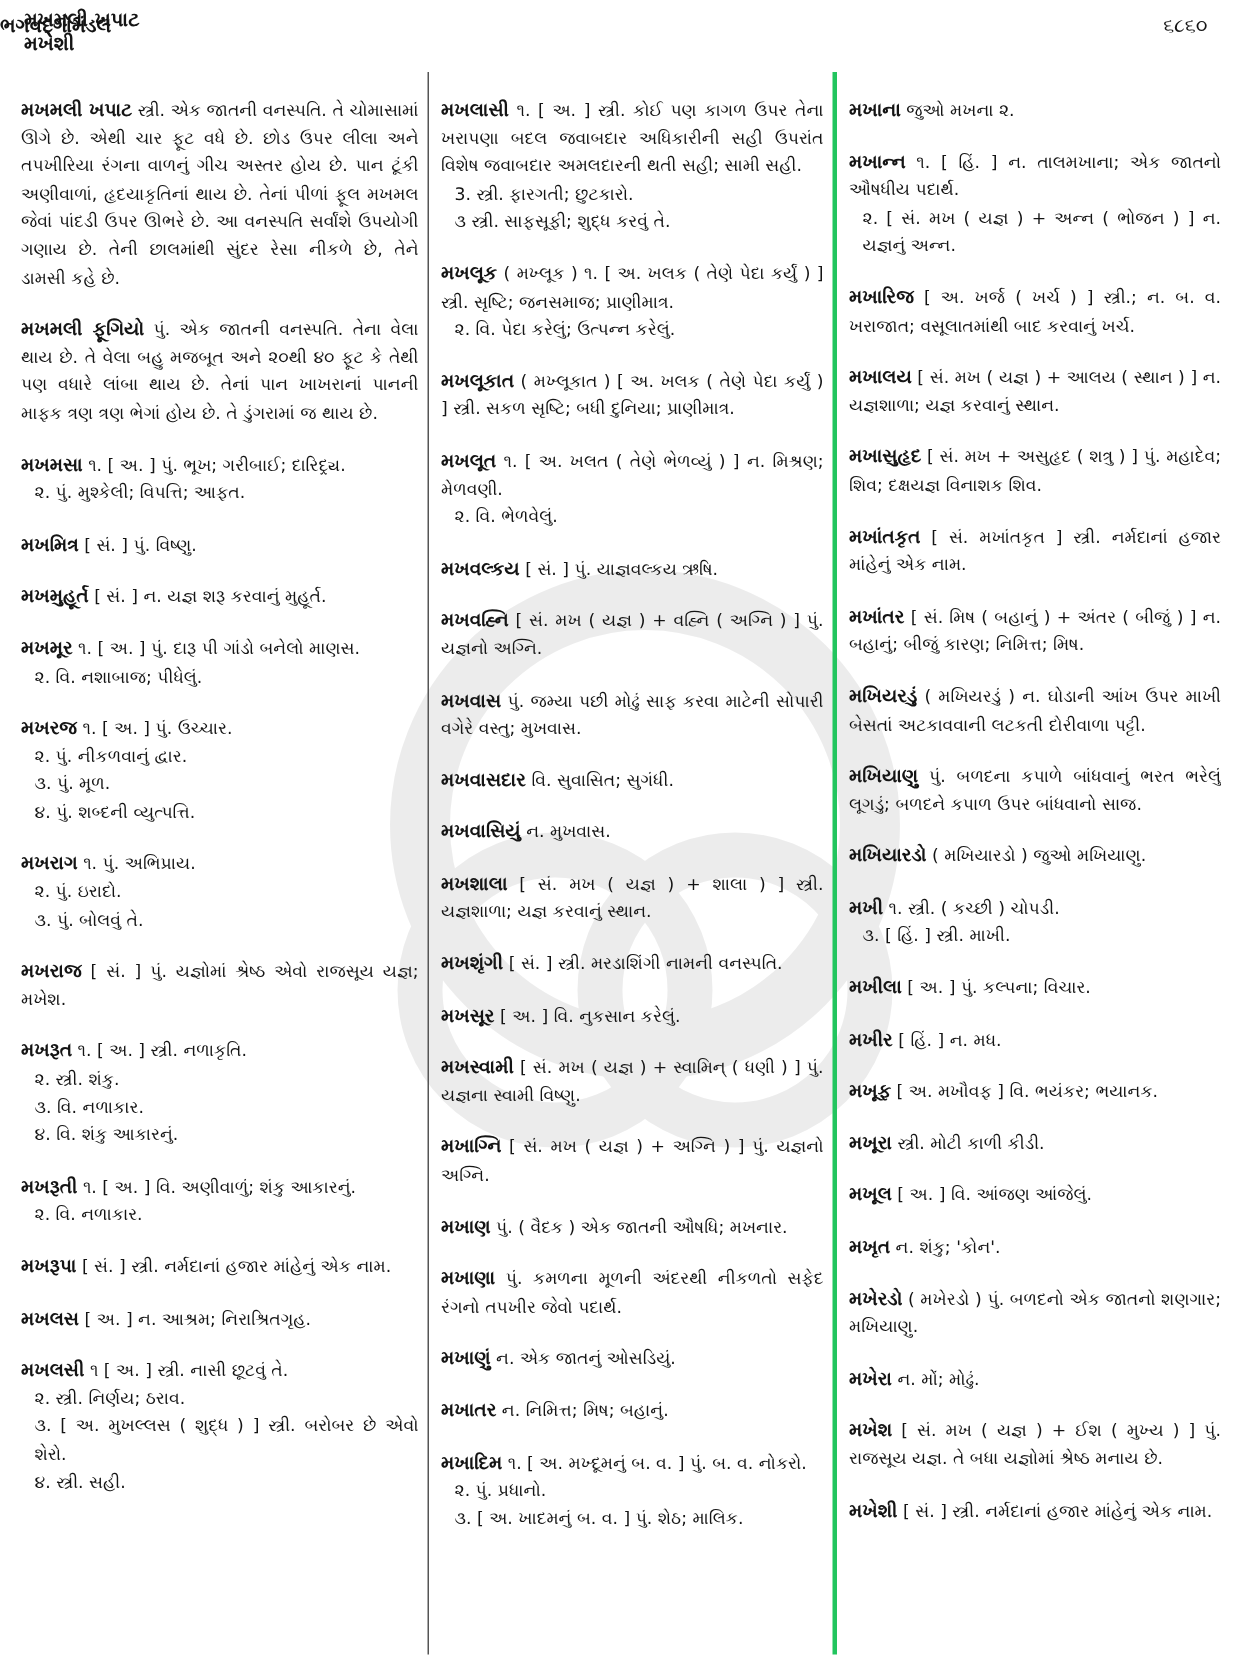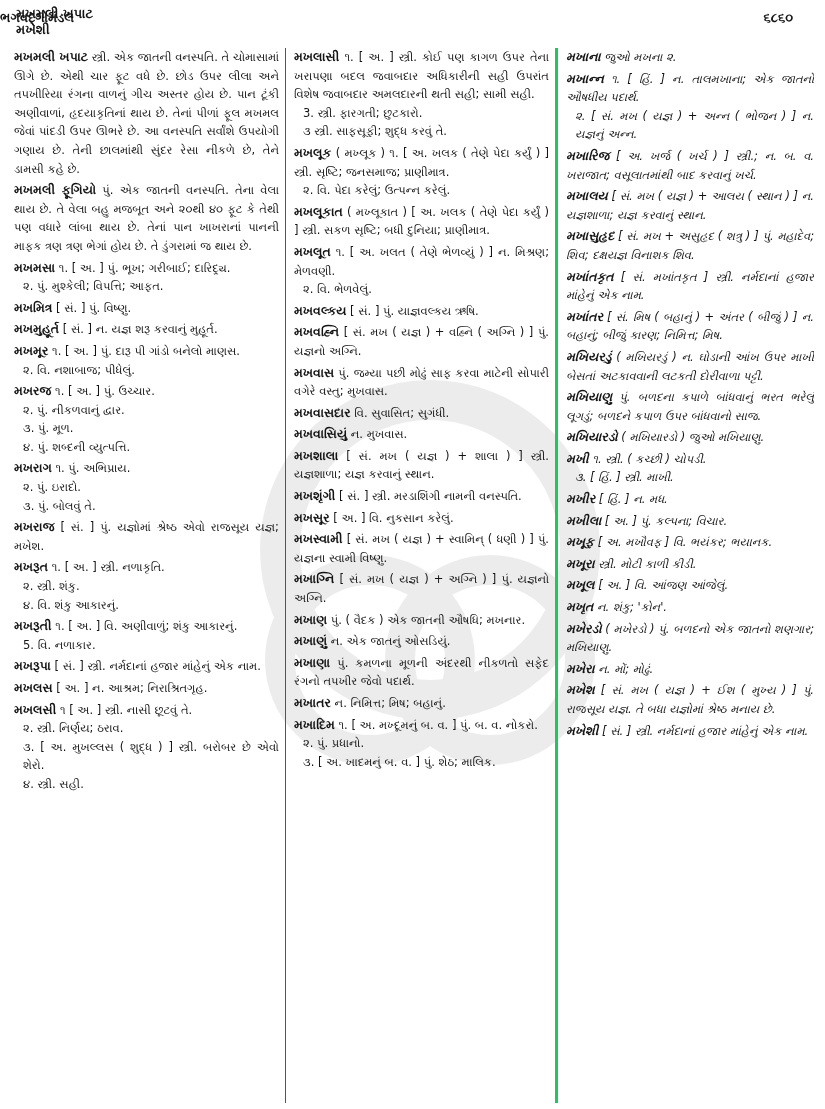--- a/index.html
+++ b/index.html
@@ -16,34 +16,34 @@
   .header {
     position:absolute; left:0; top:0; width:825px; height:50px;
   }
   .guide-words {
     position:absolute; left:16px; top:6px; font-weight:bold; font-size:13px; line-height:16px;
   }
   .running-title {
     position:absolute; left:0; width:801px; top:10px; text-align:left; font-weight:bold; font-size:13px;
   }
   .page-number {
-    position:absolute; right:32px; top:10px; font-weight:bold; font-size:13px;
+    position:absolute; right:20px; top:10px; font-weight:normal; font-size:13px;
   }
   .columns {
     position:absolute; top:48px; left:14px; width:800px; height:1055px;
     display:flex;
   }
   .col {
     height:100%; overflow:hidden; box-sizing:border-box;
     font-size:11.5px; line-height:18.6px;
   }
   .col1 { width:272px; padding-right:6px; border-right:1px solid #555; }
   .col2 { width:272px; padding:0 6px 0 8px; border-right:3px solid #22c55e; }
-  .col3 { width:256px; padding-left:8px;font-style:italic; }
-  .entry { margin:0 0 3px 0; text-align:justify; }
+  .col3 { width:256px; padding-left:8px; }
+  .entry { margin:16px 0 3px 0; text-align:justify; }
   .hw { font-weight:bold; font-size:12.5px; }
   .sub { display:block; padding-left:9px; }
 </style>
 </head>
 <body>
 
 <svg class="watermark" viewBox="0 0 360 480">
   <circle cx="180" cy="220" r="150" fill="none" stroke="#000" stroke-width="40"></circle>
   <circle cx="120" cy="330" r="90" fill="none" stroke="#000" stroke-width="30"></circle>
   <circle cx="240" cy="330" r="90" fill="none" stroke="#000" stroke-width="30"></circle>
@@ -62,61 +62,61 @@
   <div class="col col1">
       <div class="entry"><span class="hw">મખમલી ખપાટ</span> <span>સ્ત્રી. એક જાતની વનસ્પતિ. તે ચોમાસામાં ઊગે છે. એથી ચાર ફૂટ વધે છે. છોડ ઉપર લીલા અને તપખીરિયા રંગના વાળનું ગીચ અસ્તર હોય છે. પાન ટૂંકી અણીવાળાં, હૃદયાકૃતિનાં થાય છે. તેનાં પીળાં ફૂલ મખમલ જેવાં પાંદડી ઉપર ઊભરે છે. આ વનસ્પતિ સર્વાંશે ઉપયોગી ગણાય છે. તેની છાલમાંથી સુંદર રેસા નીકળે છે, તેને ડામસી કહે છે.</span></div>
       <div class="entry"><span class="hw">મખમલી ફૂગિયો</span> <span>પું. એક જાતની વનસ્પતિ. તેના વેલા થાય છે. તે વેલા બહુ મજબૂત અને ૨૦થી ૪૦ ફૂટ કે તેથી પણ વધારે લાંબા થાય છે. તેનાં પાન ખાખરાનાં પાનની માફક ત્રણ ત્રણ ભેગાં હોય છે. તે ડુંગરામાં જ થાય છે.</span></div>
       <div class="entry"><span class="hw">મખમસા</span> <span>૧. [ અ. ] પું. ભૂખ; ગરીબાઈ; દારિદ્ર્ય.</span><span class="sub">૨. પું. મુશ્કેલી; વિપત્તિ; આફત.</span></div>
       <div class="entry"><span class="hw">મખમિત્ર</span> <span>[ સં. ] પું. વિષ્ણુ.</span></div>
       <div class="entry"><span class="hw">મખમુહૂર્ત</span> <span>[ સં. ] ન. યજ્ઞ શરૂ કરવાનું મુહૂર્ત.</span></div>
       <div class="entry"><span class="hw">મખમૂર</span> <span>૧. [ અ. ] પું. દારૂ પી ગાંડો બનેલો માણસ.</span><span class="sub">૨. વિ. નશાબાજ; પીધેલું.</span></div>
       <div class="entry"><span class="hw">મખરજ</span> <span>૧. [ અ. ] પું. ઉચ્ચાર.</span><span class="sub">૨. પું. નીકળવાનું દ્વાર.</span><span class="sub">૩. પું. મૂળ.</span><span class="sub">૪. પું. શબ્દની વ્યુત્પત્તિ.</span></div>
       <div class="entry"><span class="hw">મખરાગ</span> <span>૧. પું. અભિપ્રાય.</span><span class="sub">૨. પું. ઇરાદો.</span><span class="sub">૩. પું. બોલવું તે.</span></div>
       <div class="entry"><span class="hw">મખરાજ</span> <span>[ સં. ] પું. યજ્ઞોમાં શ્રેષ્ઠ એવો રાજસૂય યજ્ઞ; મખેશ.</span></div>
-      <div class="entry"><span class="hw">મખરૂત</span> <span>૧. [ અ. ] સ્ત્રી. નળાકૃતિ.</span><span class="sub">૨. સ્ત્રી. શંકુ.</span><span class="sub">૪. વિ. શંકુ આકારનું.</span></div>
-      <div class="entry"><span class="hw">મખરૂતી</span> <span>૧. [ અ. ] વિ. અણીવાળું; શંકુ આકારનું.</span><span class="sub">5. વિ. નળાકાર.</span></div>
+      <div class="entry"><span class="hw">મખરૂત</span> <span>૧. [ અ. ] સ્ત્રી. નળાકૃતિ.</span><span class="sub">૨. સ્ત્રી. શંકુ.</span><span class="sub">૩. વિ. નળાકાર.</span><span class="sub">૪. વિ. શંકુ આકારનું.</span></div>
+      <div class="entry"><span class="hw">મખરૂતી</span> <span>૧. [ અ. ] વિ. અણીવાળું; શંકુ આકારનું.</span><span class="sub">૨. વિ. નળાકાર.</span></div>
       <div class="entry"><span class="hw">મખરૂપા</span> <span>[ સં. ] સ્ત્રી. નર્મદાનાં હજાર માંહેનું એક નામ.</span></div>
       <div class="entry"><span class="hw">મખલસ</span> <span>[ અ. ] ન. આશ્રમ; નિરાશ્રિતગૃહ.</span></div>
       <div class="entry"><span class="hw">મખલસી</span> <span>૧ [ અ. ] સ્ત્રી. નાસી છૂટવું તે.</span><span class="sub">૨. સ્ત્રી. નિર્ણય; ઠરાવ.</span><span class="sub">૩. [ અ. મુખલ્લસ ( શુદ્ધ ) ] સ્ત્રી. બરોબર છે એવો શેરો.</span><span class="sub">૪. સ્ત્રી. સહી.</span></div>
     </div>
   <div class="col col2">
       <div class="entry"><span class="hw">મખલાસી</span> <span>૧. [ અ. ] સ્ત્રી. કોઈ પણ કાગળ ઉપર તેના ખરાપણા બદલ જવાબદાર અધિકારીની સહી ઉપરાંત વિશેષ જવાબદાર અમલદારની થતી સહી; સામી સહી.</span><span class="sub">3. સ્ત્રી. ફારગતી; છુટકારો.</span><span class="sub">૩ સ્ત્રી. સાફસૂફી; શુદ્ધ કરવું તે.</span></div>
       <div class="entry"><span class="hw">મખલૂક</span> <span>( મખ્લૂક ) ૧. [ અ. ખલક ( તેણે પેદા કર્યું ) ] સ્ત્રી. સૃષ્ટિ; જનસમાજ; પ્રાણીમાત્ર.</span><span class="sub">૨. વિ. પેદા કરેલું; ઉત્પન્ન કરેલું.</span></div>
       <div class="entry"><span class="hw">મખલૂકાત</span> <span>( મખ્લૂકાત ) [ અ. ખલક ( તેણે પેદા કર્યું ) ] સ્ત્રી. સકળ સૃષ્ટિ; બધી દુનિયા; પ્રાણીમાત્ર.</span></div>
       <div class="entry"><span class="hw">મખલૂત</span> <span>૧. [ અ. ખલત ( તેણે ભેળવ્યું ) ] ન. મિશ્રણ; મેળવણી.</span><span class="sub">૨. વિ. ભેળવેલું.</span></div>
       <div class="entry"><span class="hw">મખવલ્કય</span> <span>[ સં. ] પું. યાજ્ઞવલ્કય ઋષિ.</span></div>
       <div class="entry"><span class="hw">મખવહ્નિ</span> <span>[ સં. મખ ( યજ્ઞ ) + વહ્નિ ( અગ્નિ ) ] પું. યજ્ઞનો અગ્નિ.</span></div>
       <div class="entry"><span class="hw">મખવાસ</span> <span>પું. જમ્યા પછી મોઢું સાફ કરવા માટેની સોપારી વગેરે વસ્તુ; મુખવાસ.</span></div>
       <div class="entry"><span class="hw">મખવાસદાર</span> <span>વિ. સુવાસિત; સુગંધી.</span></div>
       <div class="entry"><span class="hw">મખવાસિયું</span> <span>ન. મુખવાસ.</span></div>
       <div class="entry"><span class="hw">મખશાલા</span> <span>[ સં. મખ ( યજ્ઞ ) + શાલા ) ] સ્ત્રી. યજ્ઞશાળા; યજ્ઞ કરવાનું સ્થાન.</span></div>
       <div class="entry"><span class="hw">મખશૃંગી</span> <span>[ સં. ] સ્ત્રી. મરડાશિંગી નામની વનસ્પતિ.</span></div>
       <div class="entry"><span class="hw">મખસૂર</span> <span>[ અ. ] વિ. નુકસાન કરેલું.</span></div>
       <div class="entry"><span class="hw">મખસ્વામી</span> <span>[ સં. મખ ( યજ્ઞ ) + સ્વામિન્ ( ધણી ) ] પું. યજ્ઞના સ્વામી વિષ્ણુ.</span></div>
       <div class="entry"><span class="hw">મખાગ્નિ</span> <span>[ સં. મખ ( યજ્ઞ ) + અગ્નિ ) ] પું. યજ્ઞનો અગ્નિ.</span></div>
       <div class="entry"><span class="hw">મખાણ</span> <span>પું. ( વૈદક ) એક જાતની ઔષધિ; મખનાર.</span></div>
+      <div class="entry"><span class="hw">મખાણા</span> <span>પું. કમળના મૂળની અંદરથી નીકળતો સફેદ રંગનો તપખીર જેવો પદાર્થ.</span></div>
       <div class="entry"><span class="hw">મખાણું</span> <span>ન. એક જાતનું ઓસડિયું.</span></div>
-      <div class="entry"><span class="hw">મખાણા</span> <span>પું. કમળના મૂળની અંદરથી નીકળતો સફેદ રંગનો તપખીર જેવો પદાર્થ.</span></div>
       <div class="entry"><span class="hw">મખાતર</span> <span>ન. નિમિત્ત; મિષ; બહાનું.</span></div>
       <div class="entry"><span class="hw">મખાદિમ</span> <span>૧. [ અ. મખ્દૂમનું બ. વ. ] પું. બ. વ. નોકરો.</span><span class="sub">૨. પું. પ્રધાનો.</span><span class="sub">૩. [ અ. ખાદમનું બ. વ. ] પું. શેઠ; માલિક.</span></div>
     </div>
   <div class="col col3">
       <div class="entry"><span class="hw">મખાના</span> <span>જુઓ મખના ૨.</span></div>
       <div class="entry"><span class="hw">મખાન્ન</span> <span>૧. [ હિં. ] ન. તાલમખાના; એક જાતનો ઔષધીય પદાર્થ.</span><span class="sub">૨. [ સં. મખ ( યજ્ઞ ) + અન્ન ( ભોજન ) ] ન. યજ્ઞનું અન્ન.</span></div>
       <div class="entry"><span class="hw">મખારિજ</span> <span>[ અ. ખર્જ ( ખર્ચ ) ] સ્ત્રી.; ન. બ. વ. ખરાજાત; વસૂલાતમાંથી બાદ કરવાનું ખર્ચ.</span></div>
       <div class="entry"><span class="hw">મખાલય</span> <span>[ સં. મખ ( યજ્ઞ ) + આલય ( સ્થાન ) ] ન. યજ્ઞશાળા; યજ્ઞ કરવાનું સ્થાન.</span></div>
       <div class="entry"><span class="hw">મખાસુહૃદ</span> <span>[ સં. મખ + અસુહૃદ ( શત્રુ ) ] પું. મહાદેવ; શિવ; દક્ષયજ્ઞ વિનાશક શિવ.</span></div>
       <div class="entry"><span class="hw">મખાંતકૃત</span> <span>[ સં. મખાંતકૃત ] સ્ત્રી. નર્મદાનાં હજાર માંહેનું એક નામ.</span></div>
       <div class="entry"><span class="hw">મખાંતર</span> <span>[ સં. મિષ ( બહાનું ) + અંતર ( બીજું ) ] ન. બહાનું; બીજું કારણ; નિમિત્ત; મિષ.</span></div>
       <div class="entry"><span class="hw">મખિયરડું</span> <span>( મખિયરડું ) ન. ઘોડાની આંખ ઉપર માખી બેસતાં અટકાવવાની લટકતી દોરીવાળા પટ્ટી.</span></div>
       <div class="entry"><span class="hw">મખિયાણુ</span> <span>પું. બળદના કપાળે બાંધવાનું ભરત ભરેલું લૂગડું; બળદને કપાળ ઉપર બાંધવાનો સાજ.</span></div>
       <div class="entry"><span class="hw">મખિયારડો</span> <span>( મખિયારડો ) જુઓ મખિયાણુ.</span></div>
       <div class="entry"><span class="hw">મખી</span> <span>૧. સ્ત્રી. ( કચ્છી ) ચોપડી.</span><span class="sub">૩. [ હિં. ] સ્ત્રી. માખી.</span></div>
+      <div class="entry"><span class="hw">મખીલા</span> <span>[ અ. ] પું. કલ્પના; વિચાર.</span></div>
       <div class="entry"><span class="hw">મખીર</span> <span>[ હિં. ] ન. મધ.</span></div>
-      <div class="entry"><span class="hw">મખીલા</span> <span>[ અ. ] પું. કલ્પના; વિચાર.</span></div>
       <div class="entry"><span class="hw">મખૂફ</span> <span>[ અ. મખૌવફ ] વિ. ભયંકર; ભયાનક.</span></div>
       <div class="entry"><span class="hw">મખૂરા</span> <span>સ્ત્રી. મોટી કાળી કીડી.</span></div>
       <div class="entry"><span class="hw">મખૂલ</span> <span>[ અ. ] વિ. આંજણ આંજેલું.</span></div>
       <div class="entry"><span class="hw">મખૃત</span> <span>ન. શંકુ; 'કોન'.</span></div>
       <div class="entry"><span class="hw">મખેરડો</span> <span>( મખેરડો ) પું. બળદનો એક જાતનો શણગાર; મખિયાણુ.</span></div>
       <div class="entry"><span class="hw">મખેરા</span> <span>ન. મોં; મોઢું.</span></div>
       <div class="entry"><span class="hw">મખેશ</span> <span>[ સં. મખ ( યજ્ઞ ) + ઈશ ( મુખ્ય ) ] પું. રાજસૂય યજ્ઞ. તે બધા યજ્ઞોમાં શ્રેષ્ઠ મનાય છે.</span></div>
       <div class="entry"><span class="hw">મખેશી</span> <span>[ સં. ] સ્ત્રી. નર્મદાનાં હજાર માંહેનું એક નામ.</span></div>
     </div>
 </div>

